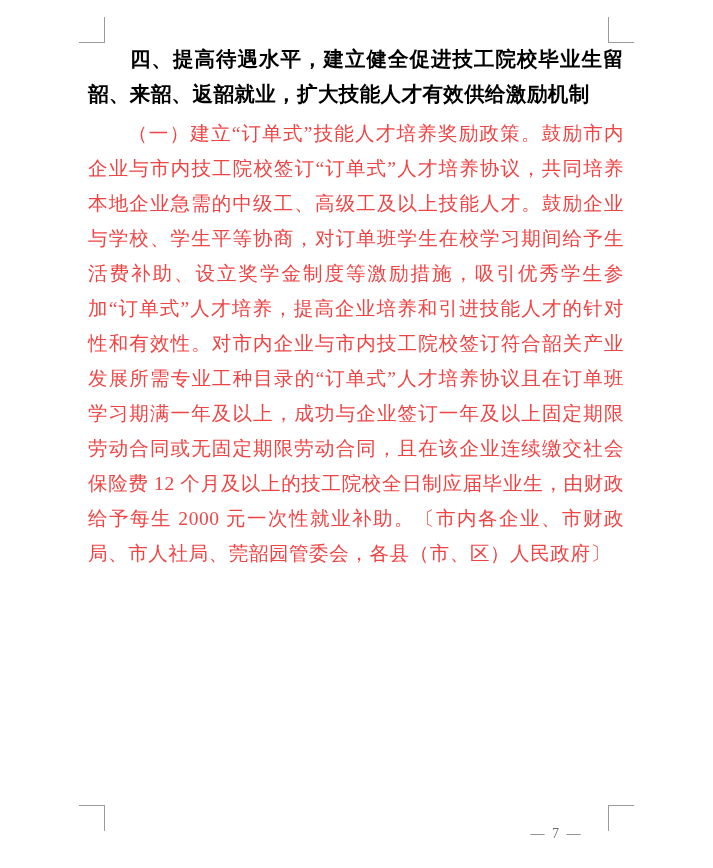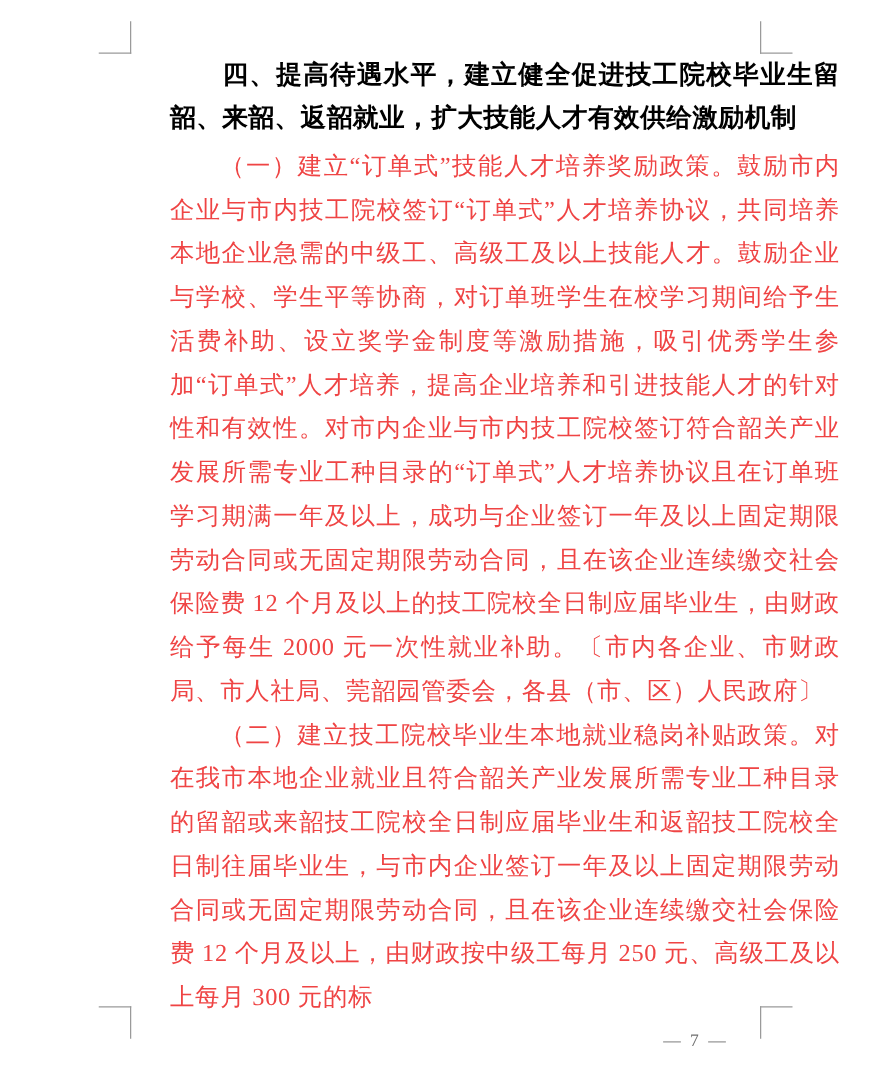--- a/index.html
+++ b/index.html
@@ -54,21 +54,20 @@
   .crop-br { left: 608px; top: 805px; }
   .crop-br .h { right: 0; top: 0; }
   .crop-br .v { left: 0;  top: 0; }
 
   
   .content {
     position: absolute;
     left: 88px;
     top: 42px;
     width: 536px;
-    margin-left: 48px;
   }
 
   .heading {
     font-family: "DejaVu Sans", "Liberation Sans", sans-serif;
     font-weight: bold;
     font-size: 20.5px;
     line-height: 35px;
     letter-spacing: 0.4px;
     color: #000000;
     text-align: justify;
@@ -126,19 +125,18 @@
     <i class="h"></i>
       <i class="v"></i>
   </div>
 
   <div class="content">
 
     <h1 class="heading">四、提高待遇水平，建立健全促进技工院校毕业生留韶、来韶、返韶就业，扩大技能人才有效供给激励机制</h1>
 
     <p class="para">（一）建立“订单式”技能人才培养奖励政策。鼓励市内企业与市内技工院校签订“订单式”人才培养协议，共同培养本地企业急需的中级工、高级工及以上技能人才。鼓励企业与学校、学生平等协商，对订单班学生在校学习期间给予生活费补助、设立奖学金制度等激励措施，吸引优秀学生参加“订单式”人才培养，提高企业培养和引进技能人才的针对性和有效性。对市内企业与市内技工院校签订符合韶关产业发展所需专业工种目录的“订单式”人才培养协议且在订单班学习期满一年及以上，成功与企业签订一年及以上固定期限劳动合同或无固定期限劳动合同，且在该企业连续缴交社会保险费 12 个月及以上的技工院校全日制应届毕业生，由财政给予每生 2000 元一次性就业补助。〔市内各企业、市财政局、市人社局、莞韶园管委会，各县（市、区）人民政府〕</p>
 
-    <p class="para">（二）建立技工院校毕业生本地就业稳岗补贴政策。对在我市本地企业就业且符合韶关产业发展所需专业工种目录的留韶或来韶技工院校全日制应届毕业生和返韶技工院校全日制往届毕业生，与市内企业签订一年及以上固定期限劳动合同或无固定期限劳动合同，且在该企业连续缴交社会保险费 12 个月及以上，由财政按中级工每月 250 元、高级工及以上每月 300 元的标</p>
 
   </div>
 
   <div class="page-number">— 7 —</div>
 
 </div>
 
 </body></html>

